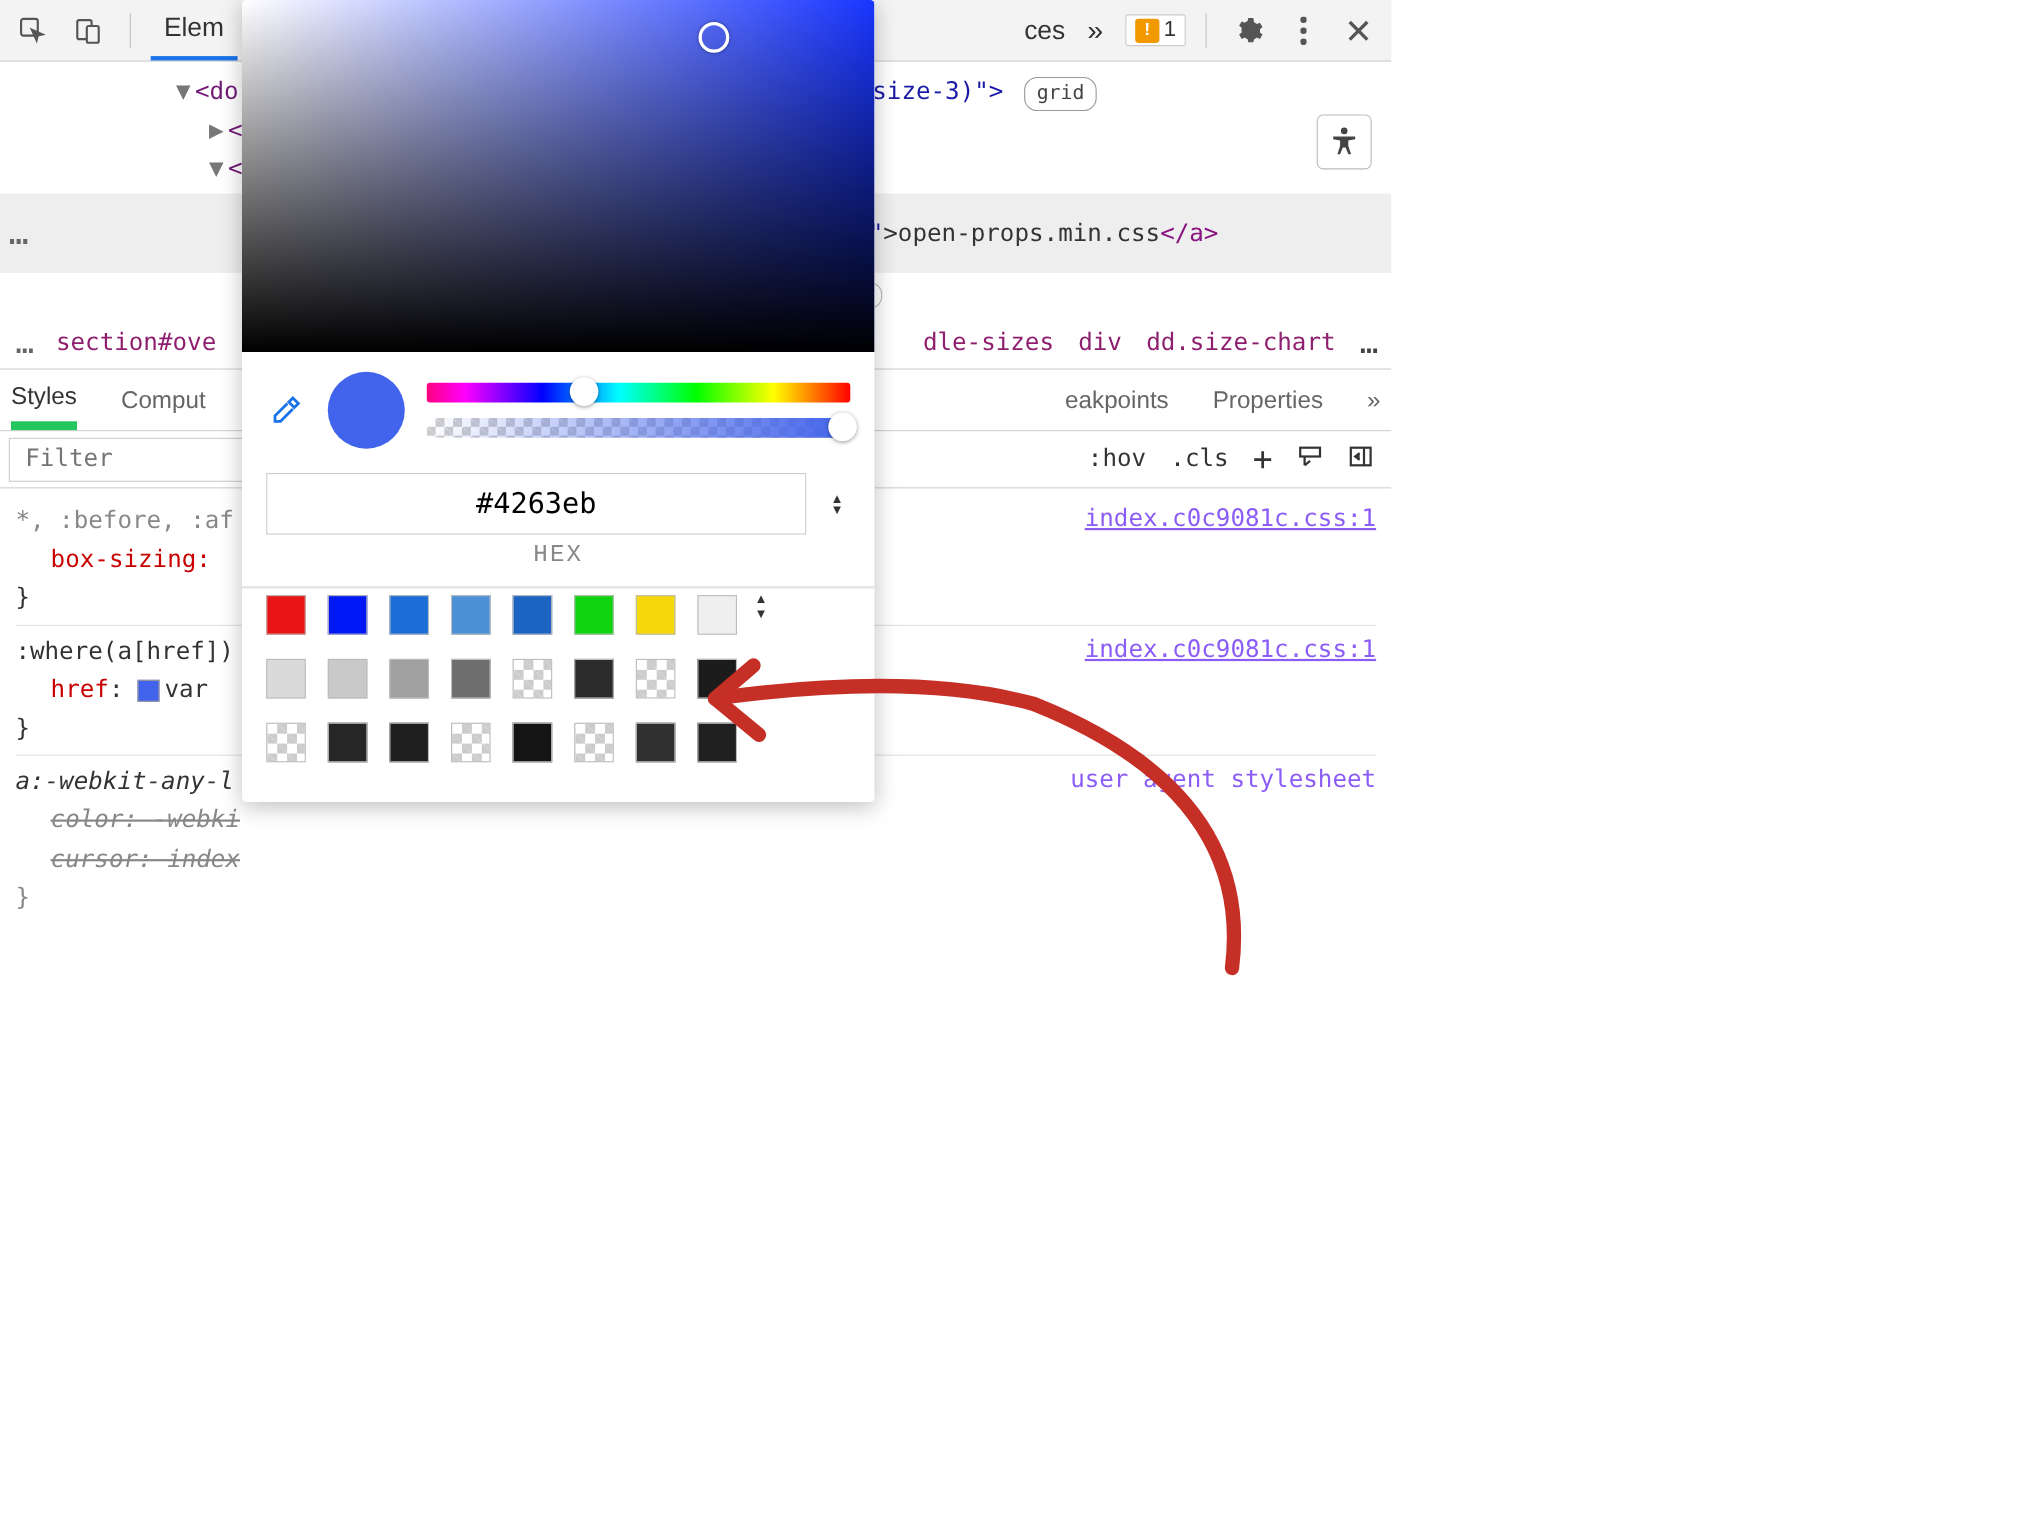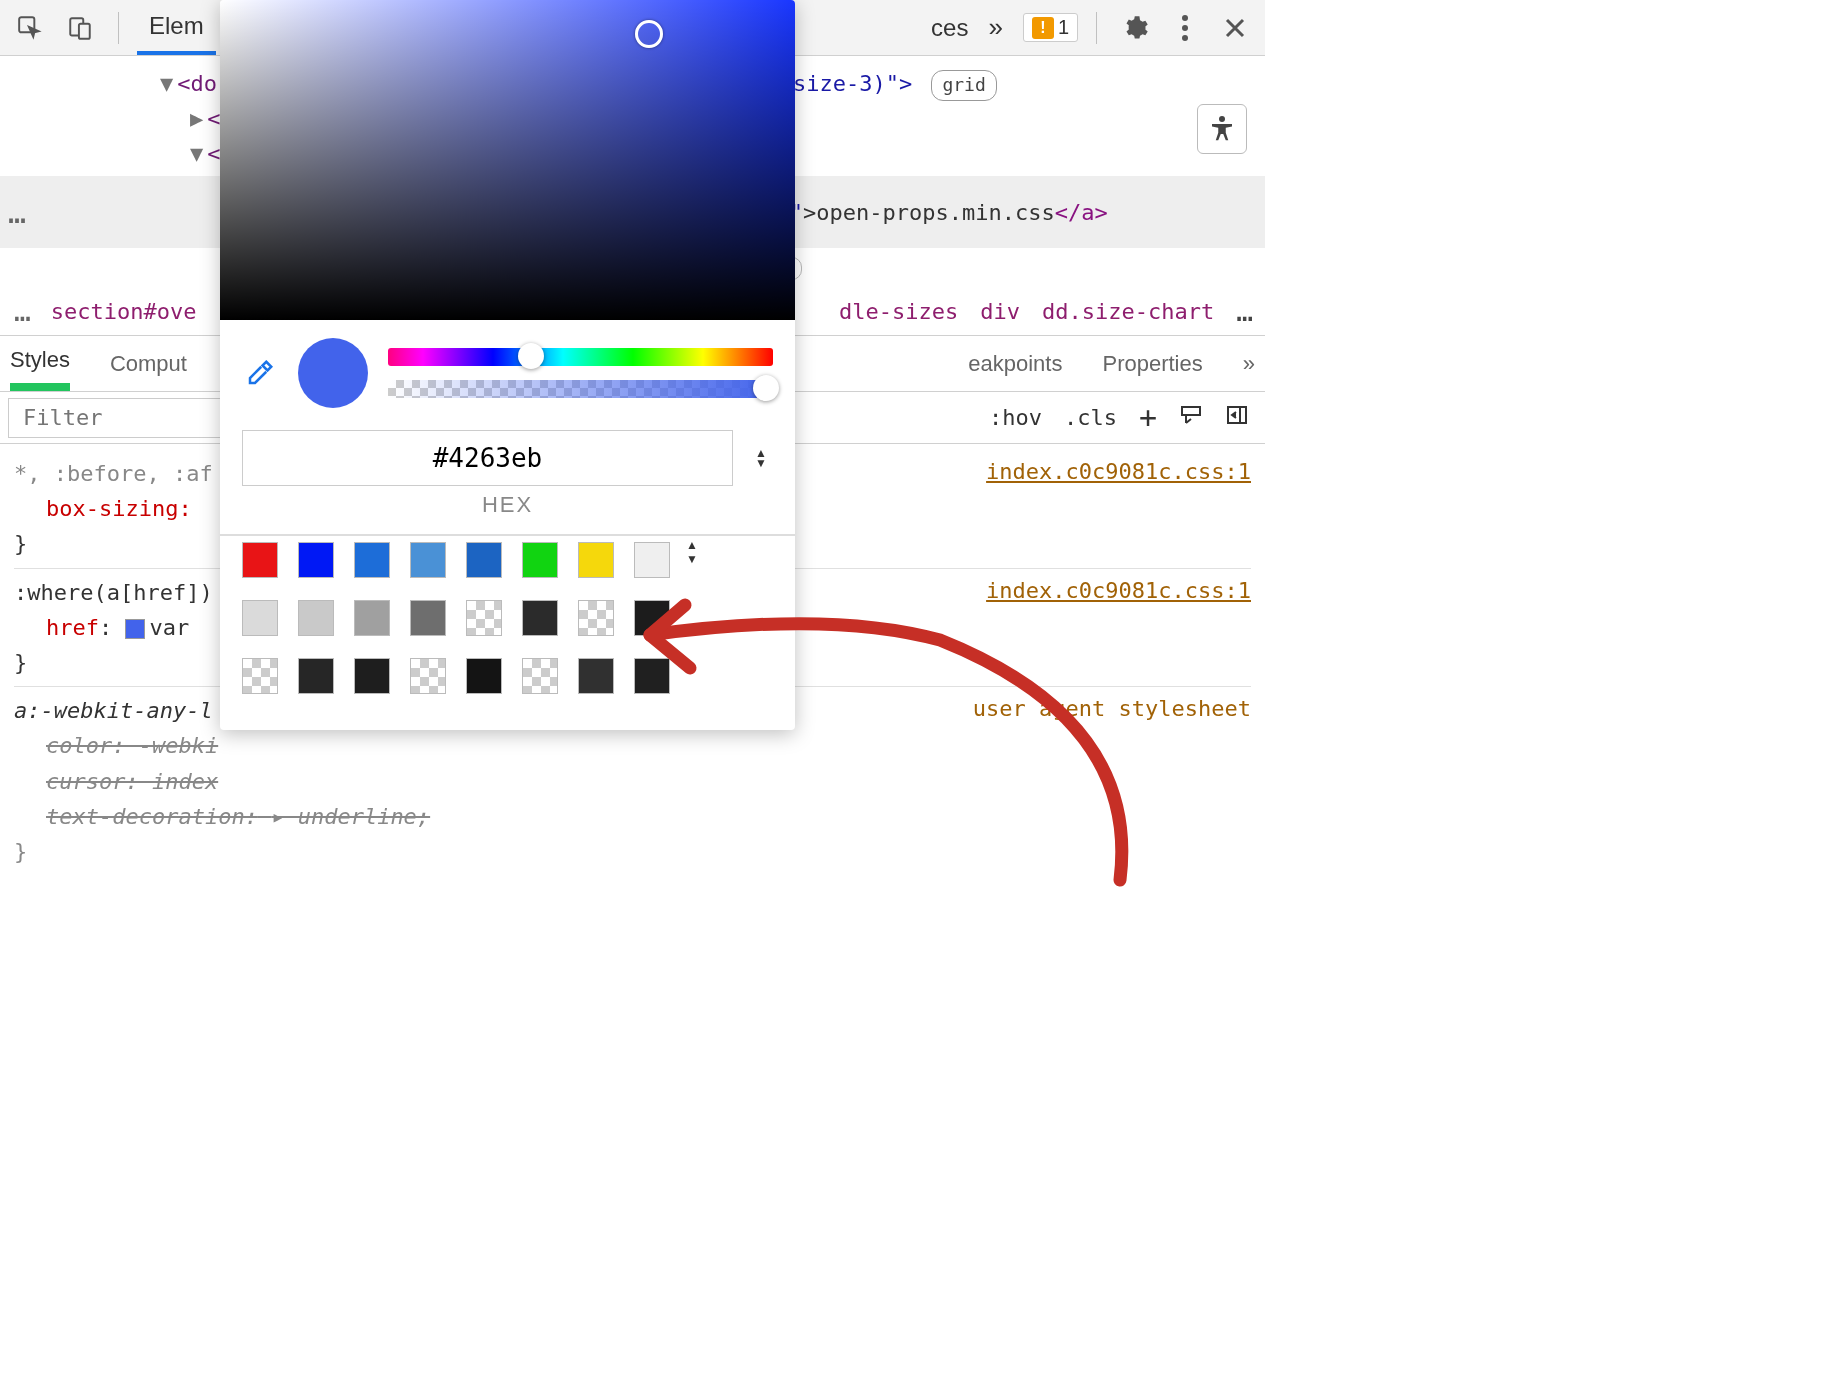--- a/index.html
+++ b/index.html
@@ -48,42 +48,42 @@
 
 
 .rules { font-family: Menlo, Consolas, monospace; font-size: 22px; line-height: 1.6; padding: 6px 14px; }
 .rule-block { border-top: 1px solid #e0e0e0; padding: 6px 0; position: relative; }
 .rule-block:first-child { border-top: none; }
 .selector { color: #333; }
 .selector .dim { color: #888; }
 .prop { padding-left: 32px; }
 .prop .name { color: #c80000; }
 .prop.struck { text-decoration: line-through; color: #888; }
-.src-link { position: absolute; right: 0; top: 4px; color: #a16207; text-decoration: underline; font-style: normal; }
+.src-link { position: absolute; right: 0; top: 4px; color: #8b5cf6; text-decoration: underline; font-style: normal; }
 .ua-sheet { font-style: italic; color: #888; }
 .color-swatch-inline { display: inline-block; width: 20px; height: 20px; background: #4263eb; border: 1px solid #999; vertical-align: middle; margin-right: 4px; }
 
 
 .picker { position: absolute; left: 220px; top: 0; width: 575px; background: #fff; box-shadow: 0 4px 20px rgba(0,0,0,0.25); border-radius: 4px; z-index: 50; font-family: Arial, sans-serif; }
 .sat-val { height: 320px; position: relative; background: linear-gradient(to bottom, transparent, #000), linear-gradient(to right, #fff, #1936ff); border-radius: 4px 4px 0 0; }
 .sat-val .cursor { position: absolute; top: 20px; left: 415px; width: 28px; height: 28px; border: 3px solid #fff; border-radius: 50%; box-shadow: 0 0 3px rgba(0,0,0,0.5); }
 .picker-body { padding: 18px 22px; }
 .picker-row1 { display: flex; align-items: center; gap: 20px; }
 .eyedropper { width: 36px; height: 36px; color: #1a73e8; display: flex; align-items: center; justify-content: center; cursor: pointer; }
 .current-color { width: 70px; height: 70px; border-radius: 50%; background: #4263eb; }
 .sliders { flex: 1; display: flex; flex-direction: column; gap: 14px; }
 .hue-slider { height: 18px; border-radius: 3px; background: linear-gradient(to right, #ff0080, #ff00ff, #8000ff, #0000ff, #0080ff, #00ffff, #00ff80, #00ff00, #80ff00, #ffff00, #ff8000, #ff0000); position: relative; }
 .alpha-slider { height: 18px; border-radius: 3px; position: relative; background: linear-gradient(45deg,#ccc 25%,transparent 25%,transparent 75%,#ccc 75%),linear-gradient(45deg,#ccc 25%,transparent 25%,transparent 75%,#ccc 75%); background-size: 16px 16px; background-position: 0 0, 8px 8px; }
 .alpha-slider::before { content:''; position:absolute; inset:0; background: linear-gradient(to right, rgba(66,99,235,0), #4263eb); border-radius: 3px; }
 .slider-thumb { position: absolute; top: -5px; width: 26px; height: 26px; background: #fff; border-radius: 50%; box-shadow: 0 1px 4px rgba(0,0,0,0.4); }
 .hex-row { margin-top: 22px; display: flex; align-items: center; gap: 16px; }
 .hex-input { flex: 1; height: 56px; border: 1px solid #ccc; text-align: center; font-size: 26px; font-family: Menlo, monospace; }
 .format-switch { width: 24px; display: flex; flex-direction: column; align-items: center; font-size: 12px; cursor: pointer; }
 .format-switch span { line-height: 10px; }
-.hex-label { text-align: center; color: #888; font-size: 22px; margin-top: 6px; letter-spacing: 2px; }
+.hex-label { text-align: center; color: #888; font-size: 22px; margin-top: 6px; letter-spacing: 2px; font-family: Liberation Mono, monospace; }
 .divider-h { border-top: 1px solid #ddd; margin: 16px -22px 0; }
 .contrast-row { display: flex; align-items: center; gap: 12px; padding: 16px 0; font-size: 24px; }
 .contrast-row .check { color: #0a7d28; font-size: 24px; }
 .swatches { display: grid; grid-template-columns: repeat(8, 36px); gap: 22px 20px; padding: 6px 0 18px; }
 .swatch { width: 36px; height: 36px; border: 1px solid #bbb; cursor: pointer; }
 .swatch.checker { background: linear-gradient(45deg,#ccc 25%,transparent 25%,transparent 75%,#ccc 75%),linear-gradient(45deg,#ccc 25%,transparent 25%,transparent 75%,#ccc 75%); background-size: 18px 18px; background-position: 0 0, 9px 9px; }
 .swatches-wrap { display: flex; align-items: flex-start; }
 .swatches-wrap .nav-arrows { display:flex; flex-direction:column; font-size:12px; margin-left: 16px; margin-top: 2px; cursor:pointer; }
 
 
@@ -214,21 +214,20 @@
     <span class="src-link">index.c0c9081c.css:1</span>
     <div class="selector"><span>:where(a[href])</span></div>
     <div class="prop"><span class="name">href</span>: <span class="color-swatch-inline"></span><span>var</span></div>
     <div>}</div>
   </div>
   <div class="rule-block ua-sheet">
     <span class="src-link" style="text-decoration:none;">user agent stylesheet</span>
     <div class="selector" style="font-style:italic;"><span>a:-webkit-any-l</span></div>
     <div class="prop struck"><span>color: -webki</span></div>
     <div class="prop struck"><span>cursor: index</span></div>
-    <div class="prop struck"><span>text-decoration:</span> <span style="font-style:italic;">▸ underline;</span></div>
     <div style="font-style:normal;">}</div>
   </div>
 </div>
 
 <div class="picker">
   <div class="sat-val">
     <div class="cursor"></div>
   </div>
   <div class="picker-body">
     <div class="picker-row1">

